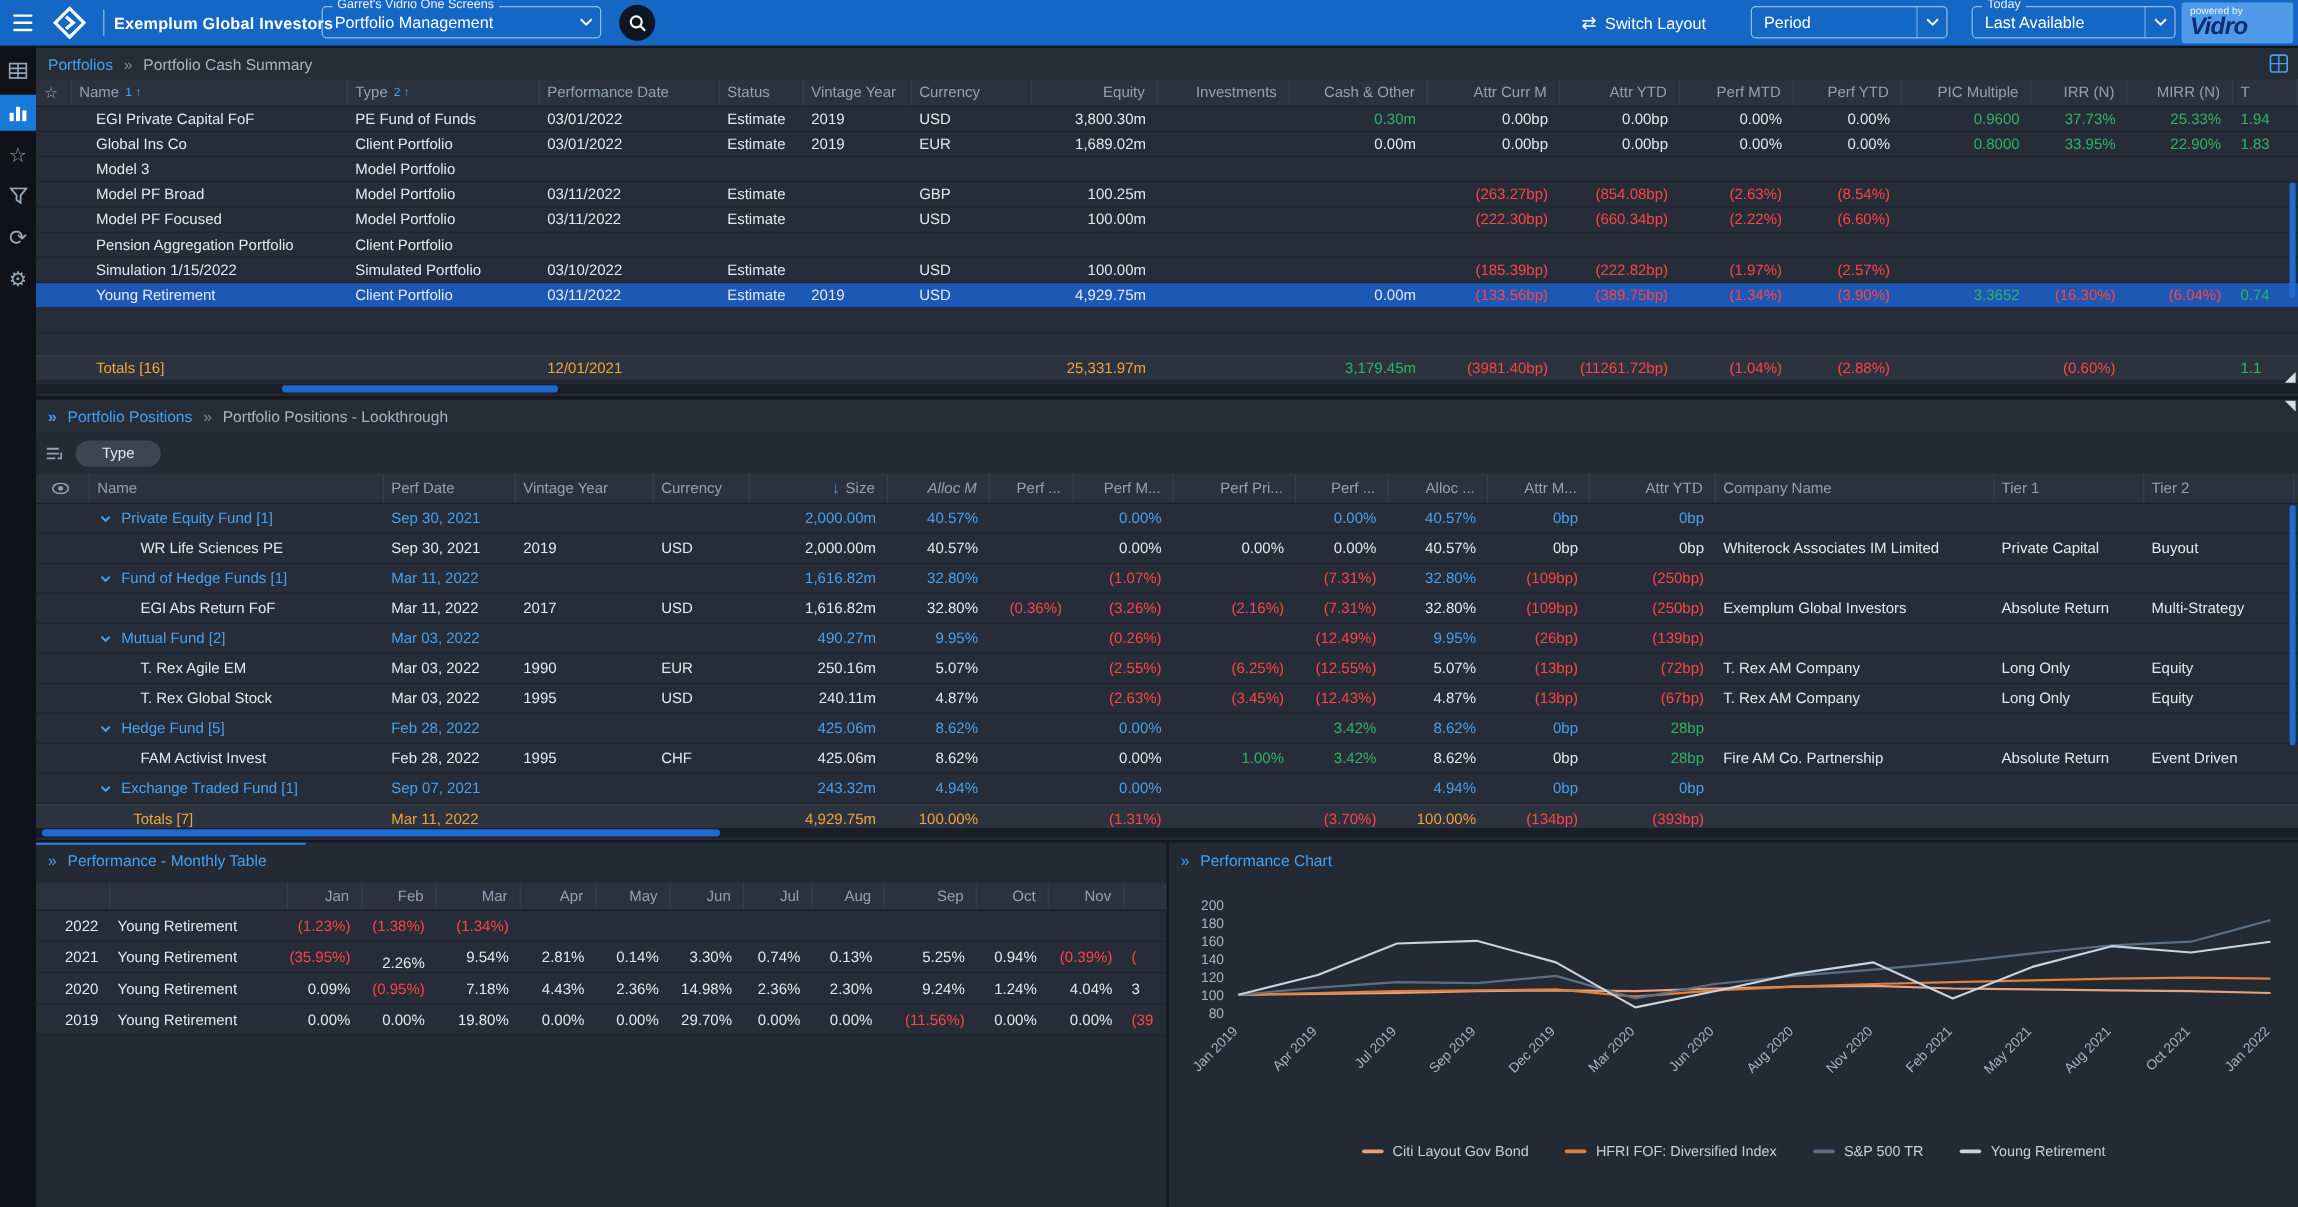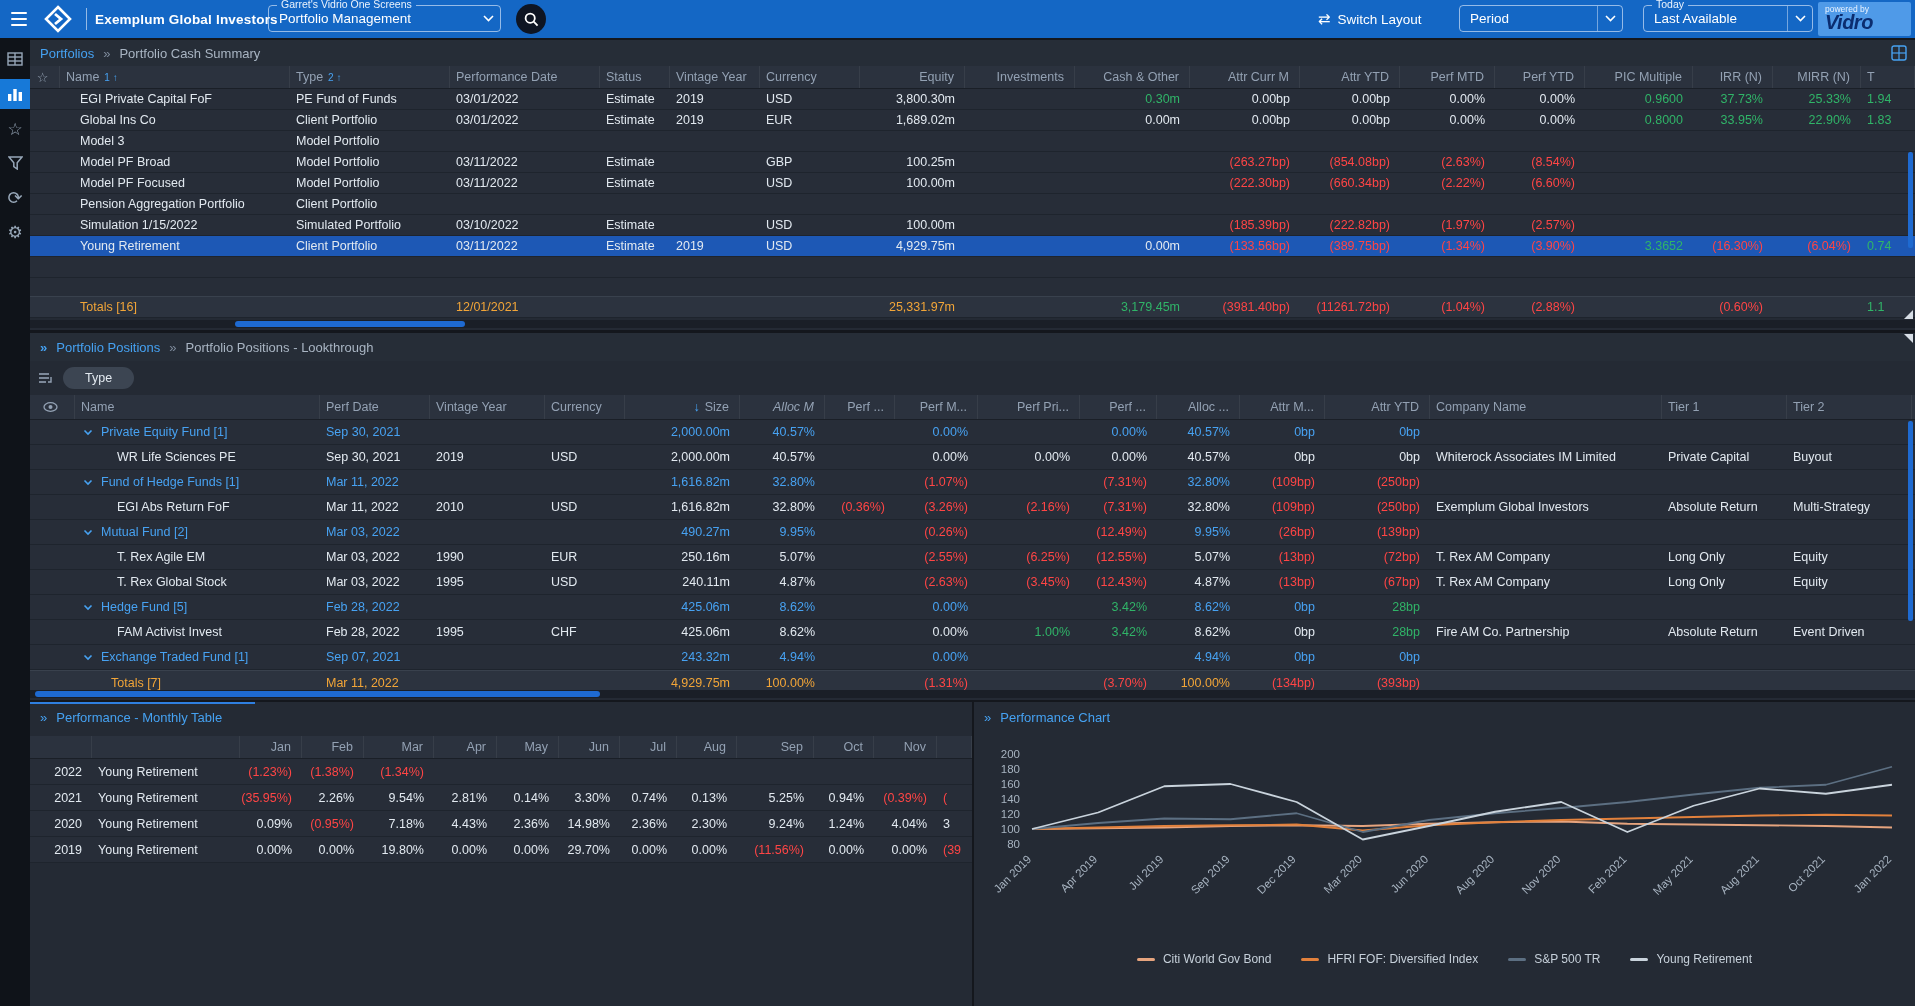--- a/index.html
+++ b/index.html
@@ -1104,21 +1104,21 @@
         <div class="t-cell al-c c-w" style="width: 45px;">
           <span></span>
         </div>
         <div class="t-cell al-l c-w ind-child" style="width: 245px;">
           <span>EGI Abs Return FoF</span>
         </div>
         <div class="t-cell al-l c-w" style="width: 110px;">
           <span>Mar 11, 2022</span>
         </div>
         <div class="t-cell al-l c-w" style="width: 115px;">
-          <span>2010</span>
+          <span>2017</span>
         </div>
         <div class="t-cell al-l c-w" style="width: 80px;">
           <span>USD</span>
         </div>
         <div class="t-cell al-r c-w" style="width: 115px;">
           <span>1,616.82m</span>
         </div>
         <div class="t-cell al-r c-w" style="width: 85px;">
           <span>32.80%</span>
         </div>
@@ -1647,21 +1647,21 @@
       <div class="t-row">
         <div class="t-cell al-r c-w" style="width: 62px;">
           <span>2021</span>
         </div>
         <div class="t-cell al-l c-w" style="width: 148px;">
           <span>Young Retirement</span>
         </div>
         <div class="t-cell al-r c-r" style="width: 62px;">
           <span>(35.95%)</span>
         </div>
-        <div class="t-cell al-r c-w" style="width: 62px;">
+        <div class="t-cell al-r c-w" style="width: 62px; align-items: flex-end;">
           <span>2.26%</span>
         </div>
         <div class="t-cell al-r c-w" style="width: 70px;">
           <span>9.54%</span>
         </div>
         <div class="t-cell al-r c-w" style="width: 63px;">
           <span>2.81%</span>
         </div>
         <div class="t-cell al-r c-w" style="width: 62px;">
           <span>0.14%</span>
@@ -1807,21 +1807,21 @@
       <text transform="translate(851.8461538461538,128) rotate(-45)" text-anchor="end" font-size="11.5" fill="#a7b3c0">Oct 2021</text>
       <text transform="translate(918,128) rotate(-45)" text-anchor="end" font-size="11.5" fill="#a7b3c0">Jan 2022</text>
       <polyline points="58,97 124.15384615384616,96.25 190.30769230769232,95.5 256.46153846153845,94 322.61538461538464,93.25 388.7692307692308,94 454.9230769230769,91.75 521.0769230769231,90.25 587.2307692307693,89.5 653.3846153846154,91.75 719.5384615384615,92.5 785.6923076923077,93.25 851.8461538461538,94 918,95.5" fill="none" stroke="#e6a47e" stroke-width="1.8" stroke-linejoin="round"></polyline>
       <polyline points="58,97 124.15384615384616,95.5 190.30769230769232,94 256.46153846153845,93.25 322.61538461538464,92.5 388.7692307692308,98.5 454.9230769230769,93.25 521.0769230769231,90.25 587.2307692307693,88 653.3846153846154,86.5 719.5384615384615,85 785.6923076923077,83.5 851.8461538461538,82.75 918,83.5" fill="none" stroke="#e2813c" stroke-width="1.8" stroke-linejoin="round"></polyline>
       <polyline points="58,97 124.15384615384616,91 190.30769230769232,86.5 256.46153846153845,87.25 322.61538461538464,81.25 388.7692307692308,100 454.9230769230769,88 521.0769230769231,81.25 587.2307692307693,76 653.3846153846154,70 719.5384615384615,62.5 785.6923076923077,55.75 851.8461538461538,52.75 918,34.75" fill="none" stroke="#5c6f82" stroke-width="1.8" stroke-linejoin="round"></polyline>
       <polyline points="58,97 124.15384615384616,80.5 190.30769230769232,54.25 256.46153846153845,52 322.61538461538464,70 388.7692307692308,107.5 454.9230769230769,94 521.0769230769231,79.75 587.2307692307693,70 653.3846153846154,100 719.5384615384615,73.75 785.6923076923077,56.5 851.8461538461538,61.75 918,52.75" fill="none" stroke="#c9d3dc" stroke-width="1.8" stroke-linejoin="round"></polyline>
     </svg>
   <div class="legend" id="chart-legend">
       <div class="legend-item">
         <span class="legend-dash" style="background: rgb(230, 164, 126);"></span>
-        <span>Citi World Gov Bond</span>
+        <span>Citi Layout Gov Bond</span>
       </div>
       <div class="legend-item">
         <span class="legend-dash" style="background: rgb(226, 129, 60);"></span>
         <span>HFRI FOF: Diversified Index</span>
       </div>
       <div class="legend-item">
         <span class="legend-dash" style="background: rgb(92, 111, 130);"></span>
         <span>S&amp;P 500 TR</span>
       </div>
       <div class="legend-item">

